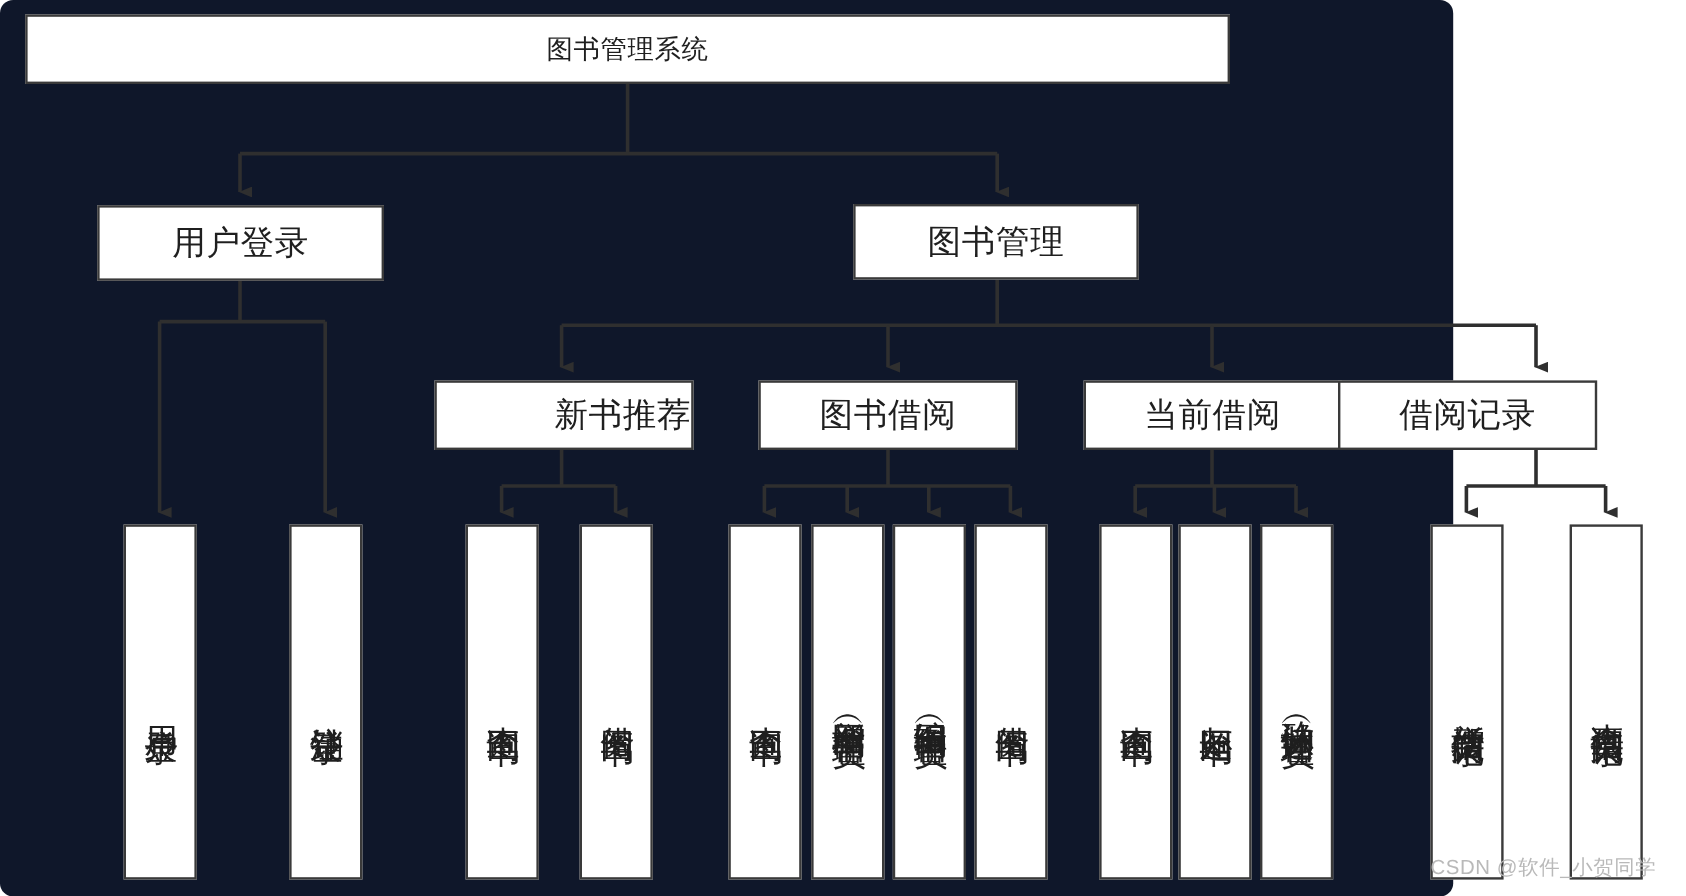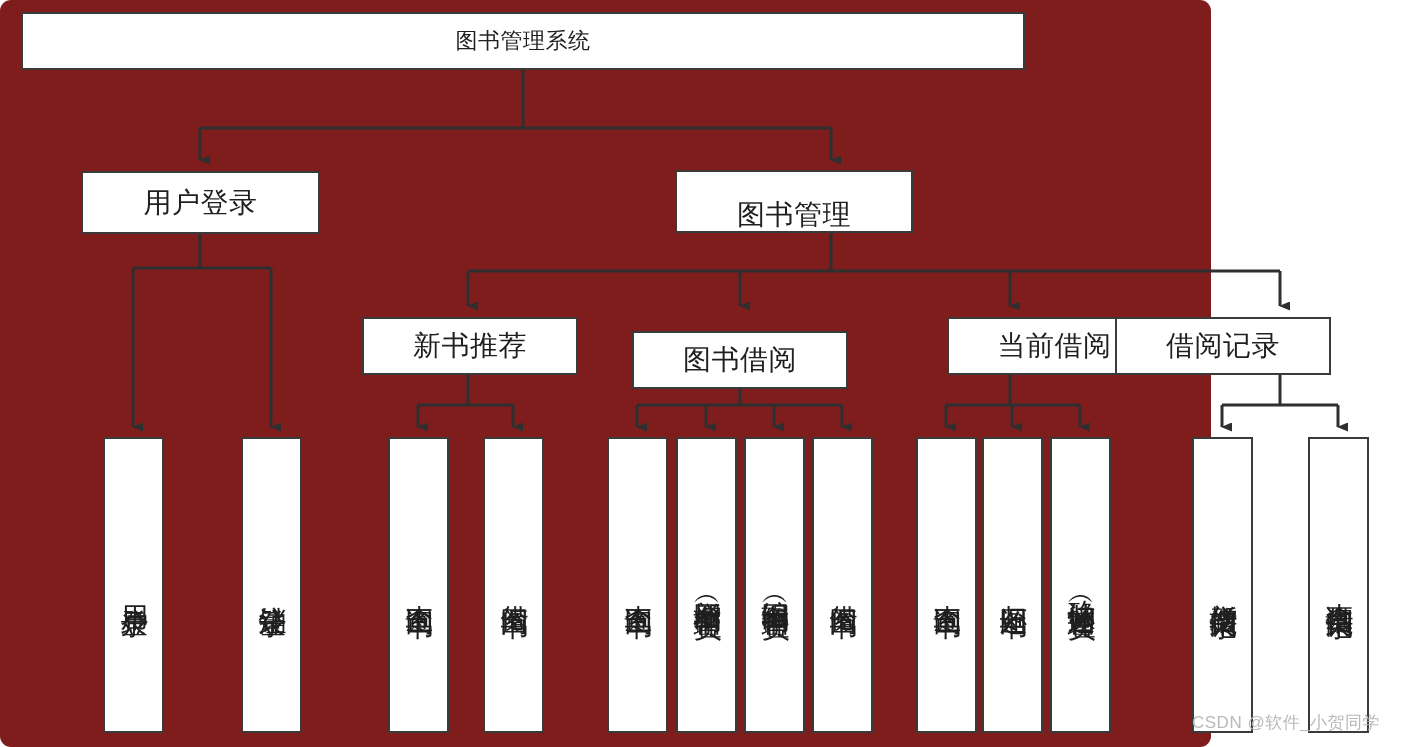--- a/index.html
+++ b/index.html
@@ -10,21 +10,21 @@
   body {
     width: 1405px;
     height: 747px;
     font-family: "Liberation Sans", "DejaVu Sans", sans-serif;
     overflow: hidden;
   }
   #diagram-root {
     position: relative;
     width: 1211px;
     height: 747px;
-    background: #7f1d1d;
+    background: #0f172a;
     border-radius: 11px;
   }
   svg#tree-svg {
     position: absolute;
     left: 0;
     top: 0;
     width: 1405px;
     height: 747px;
   }
   .node-box {
@@ -122,31 +122,31 @@
     </g>
   </svg>
 
   <div class="node-box root" style="left:21px; top:12px; width:1004px; height:58px;">
     <span class="node-label">图书管理系统</span>
   </div>
 
   <div class="node-box" style="left:81px; top:171px; width:239px; height:63px;">
     <span class="node-label">用户登录</span>
   </div>
-  <div class="node-box" style="left:675px; top:170px; width:238px; height:63px;align-items:flex-end;">
+  <div class="node-box" style="left:711px; top:170px; width:238px; height:63px;">
     <span class="node-label">图书管理</span>
   </div>
 
-  <div class="node-box" style="left:362px; top:317px; width:216px; height:58px;">
+  <div class="node-box" style="left:362px; top:317px; width:216px; height:58px;justify-content:flex-end;">
     <span class="node-label">新书推荐</span>
   </div>
-  <div class="node-box" style="left:632px; top:331px; width:216px; height:58px;">
+  <div class="node-box" style="left:632px; top:317px; width:216px; height:58px;">
     <span class="node-label">图书借阅</span>
   </div>
-  <div class="node-box" style="left:903px; top:317px; width:215px; height:58px;margin-left:44px;">
+  <div class="node-box" style="left:903px; top:317px; width:215px; height:58px;">
     <span class="node-label">当前借阅</span>
   </div>
   <div class="node-box" style="left:1115px; top:317px; width:216px; height:58px;">
     <span class="node-label">借阅记录</span>
   </div>
 
   <div class="node-box vertical" style="left:103px; top:437px; width:61px; height:296px;">
     <span class="node-label">用户登录</span>
   </div>
   <div class="node-box vertical" style="left:241px; top:437px; width:61px; height:296px;">

